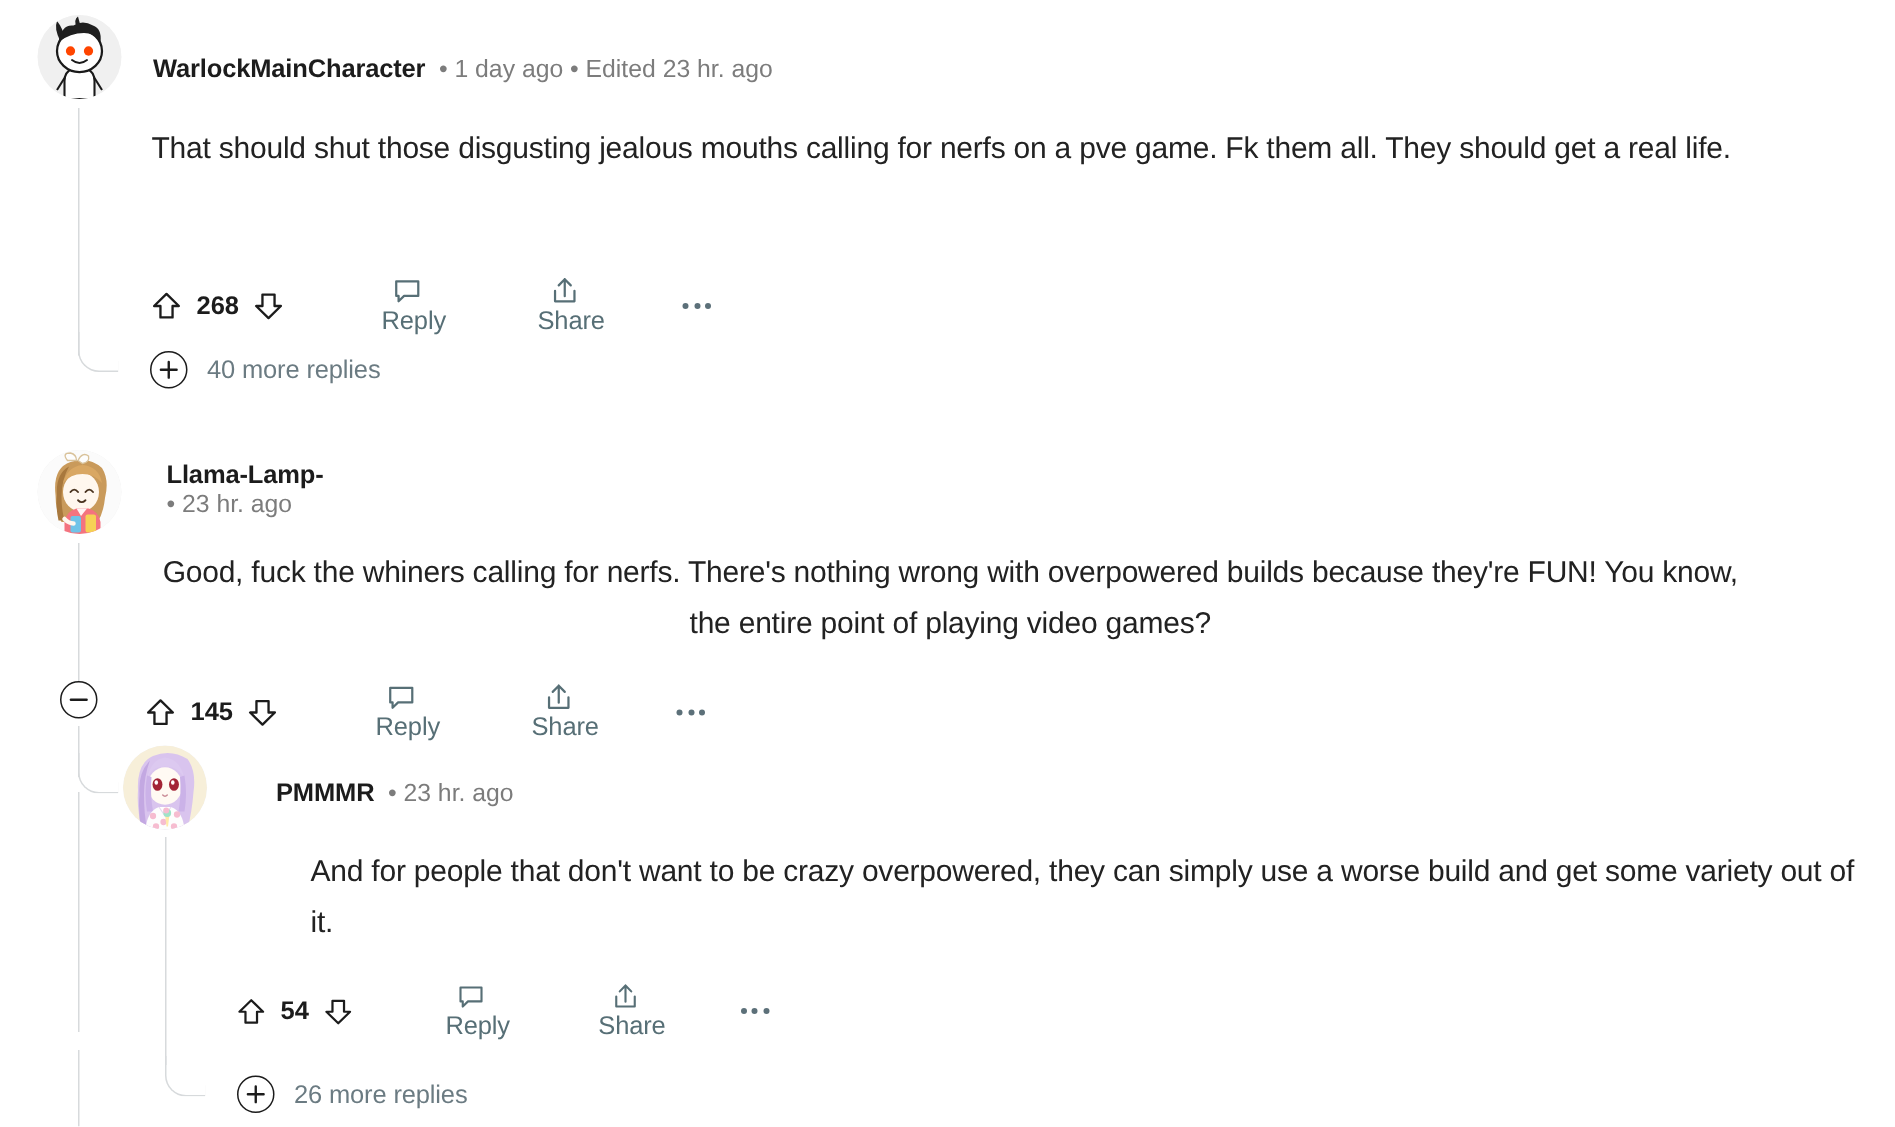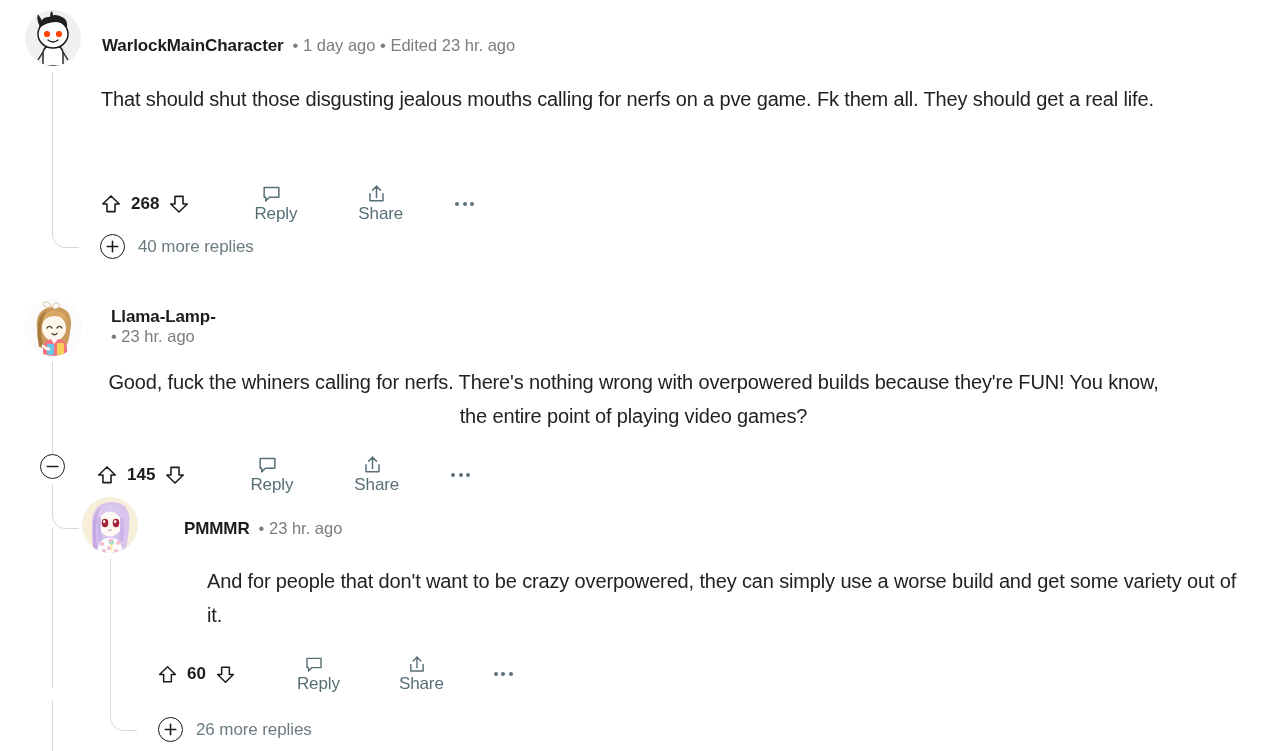--- a/index.html
+++ b/index.html
@@ -381,21 +381,21 @@
 
       <div class="c-body" style="left:159px; top:564px; width:1045px;margin-left:48px;">And for people that don't want to be crazy overpowered, they can simply use a worse build and get some variety out of it.</div>
 
       <div class="actions" style="left:157px; top:654px;">
         <div class="vote-group">
           <span class="icon-btn">
             <svg width="21" height="21" viewBox="0 0 24 24">
               <path d="M12 3.2 L21 12 L16.4 12 L16.4 20.3 L7.6 20.3 L7.6 12 L3 12 Z" fill="none" stroke="#1c1c1c" stroke-width="1.7" stroke-linejoin="round"></path>
             </svg>
           </span>
-          <span class="vote-count">60</span>
+          <span class="vote-count">54</span>
           <span class="icon-btn">
             <svg width="21" height="21" viewBox="0 0 24 24">
               <path d="M12 20.8 L3 12 L7.6 12 L7.6 3.7 L16.4 3.7 L16.4 12 L21 12 Z" fill="none" stroke="#1c1c1c" stroke-width="1.7" stroke-linejoin="round"></path>
             </svg>
           </span>
         </div>
 
         <span class="act" style="margin-left:52px;">
           <svg width="20" height="20" viewBox="0 0 24 24">
             <path d="M3.6 5.2 H20.4 V16.3 H9.6 L5.4 20.4 V16.3 H3.6 Z" fill="none" stroke="#576f76" stroke-width="1.7" stroke-linejoin="round"></path>

